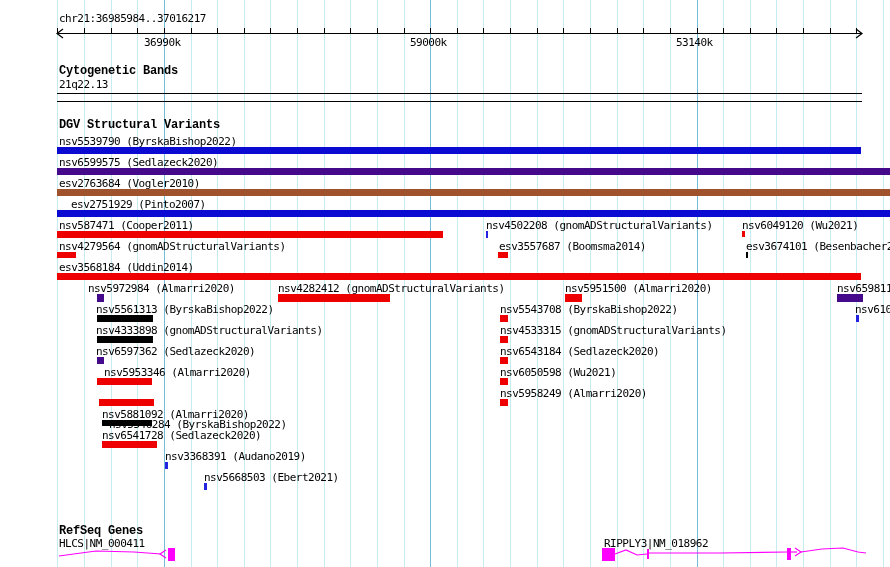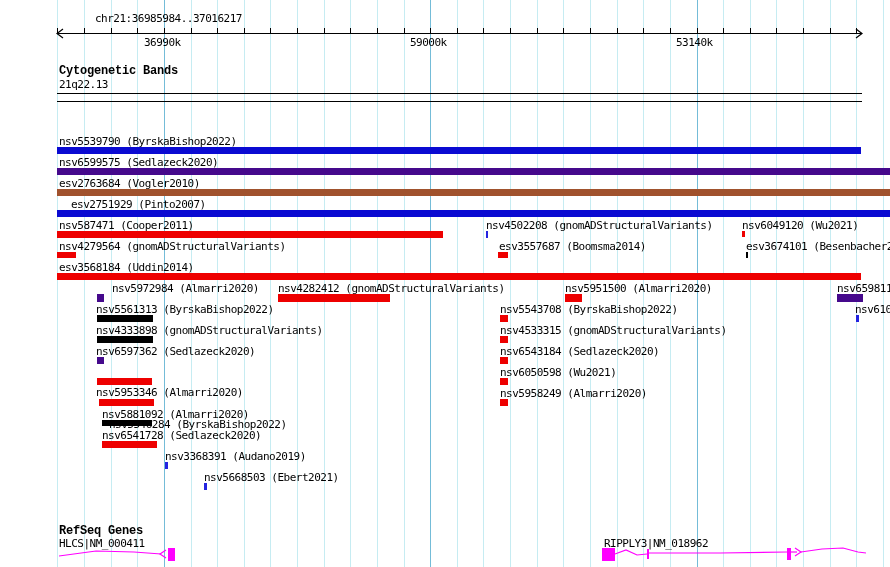--- a/index.html
+++ b/index.html
@@ -3,21 +3,21 @@
 <meta charset="utf-8">
 <style>
   html,body{margin:0;padding:0;background:#ffffff;}
   #panel{position:relative;width:890px;height:567px;overflow:hidden;background:#ffffff;
          font-family:"DejaVu Sans Mono",monospace;color:#000;}
   .gridline{position:absolute;top:0;bottom:0;width:1px;}
   .txt{position:absolute;font-size:11px;line-height:12px;letter-spacing:-0.5px;white-space:pre;}
   .sect{position:absolute;font-weight:bold;font-size:12px;line-height:13px;letter-spacing:-0.2px;white-space:pre;font-family:Liberation Mono, monospace;}
   .vlabel{position:absolute;font-size:11px;line-height:12px;letter-spacing:-0.5px;white-space:pre;cursor:pointer;}
   .vbar{position:absolute;cursor:pointer;}
-  #region-label{left:59px;top:13px;margin-left:36px;}
+  #region-label{left:59px;top:13px;}
   #cyto-title{left:59px;top:65px;}
   #cyto-band-label{left:59px;top:79px;}
   #cyto-band-box{position:absolute;left:57px;top:93px;width:805px;height:7px;
                  border-top:1px solid #000;border-bottom:1px solid #000;background:transparent;}
   #dgv-title{left:59px;top:119px;}
   #refseq-title{left:59px;top:525px;}
   svg.overlay{position:absolute;left:0;top:0;width:890px;height:567px;}
 </style>
 </head>
 <body>
@@ -99,20 +99,21 @@
   <div id="tick-label-layer">
       <div class="txt" style="left: 144px; top: 37px;">36990k</div>
       <div class="txt" style="left: 410px; top: 37px;">59000k</div>
       <div class="txt" style="left: 676px; top: 37px;">53140k</div>
     </div>
 
   <div class="sect" id="cyto-title">Cytogenetic Bands</div>
   <div class="txt" id="cyto-band-label">21q22.13</div>
   <div id="cyto-band-box"></div>
 
+  <div class="sect" id="dgv-title">DGV Structural Variants</div>
   <div id="variant-layer">
       <div class="vlabel" style="left: 59px; top: 136px;">nsv5539790 (ByrskaBishop2022)</div>
       <div class="vbar" style="left: 57px; top: 147px; width: 804px; height: 7px; background: rgb(10, 10, 210);"></div>
       <div class="vlabel" style="left: 59px; top: 157px;">nsv6599575 (Sedlazeck2020)</div>
       <div class="vbar" style="left: 57px; top: 168px; width: 833px; height: 7px; background: rgb(69, 9, 140);"></div>
       <div class="vlabel" style="left: 59px; top: 178px;">esv2763684 (Vogler2010)</div>
       <div class="vbar" style="left: 57px; top: 189px; width: 833px; height: 7px; background: rgb(160, 82, 45);"></div>
       <div class="vlabel" style="left: 59px; top: 199px; padding-left: 12px;">esv2751929 (Pinto2007)</div>
       <div class="vbar" style="left: 57px; top: 210px; width: 833px; height: 7px; background: rgb(10, 10, 210);"></div>
       <div class="vlabel" style="left: 59px; top: 220px;">nsv587471 (Cooper2011)</div>
@@ -122,21 +123,21 @@
       <div class="vlabel" style="left: 742px; top: 220px;">nsv6049120 (Wu2021)</div>
       <div class="vbar" style="left: 742px; top: 231px; width: 3px; height: 6px; background: rgb(238, 0, 0);"></div>
       <div class="vlabel" style="left: 59px; top: 241px;">nsv4279564 (gnomADStructuralVariants)</div>
       <div class="vbar" style="left: 57px; top: 252px; width: 19px; height: 6px; background: rgb(238, 0, 0);"></div>
       <div class="vlabel" style="left: 499px; top: 241px;">esv3557687 (Boomsma2014)</div>
       <div class="vbar" style="left: 498px; top: 252px; width: 10px; height: 6px; background: rgb(238, 0, 0);"></div>
       <div class="vlabel" style="left: 746px; top: 241px;">esv3674101 (Besenbacher2</div>
       <div class="vbar" style="left: 746px; top: 252px; width: 2px; height: 6px; background: rgb(0, 0, 0);"></div>
       <div class="vlabel" style="left: 59px; top: 262px;">esv3568184 (Uddin2014)</div>
       <div class="vbar" style="left: 57px; top: 273px; width: 804px; height: 7px; background: rgb(238, 0, 0);"></div>
-      <div class="vlabel" style="left: 112px; top: 283px;">nsv5972984 (Almarri2020)</div>
+      <div class="vlabel" style="left: 88px; top: 283px;">nsv5972984 (Almarri2020)</div>
       <div class="vbar" style="left: 97px; top: 294px; width: 7px; height: 8px; background: rgb(69, 9, 140);"></div>
       <div class="vlabel" style="left: 278px; top: 283px;">nsv4282412 (gnomADStructuralVariants)</div>
       <div class="vbar" style="left: 278px; top: 294px; width: 112px; height: 8px; background: rgb(238, 0, 0);"></div>
       <div class="vlabel" style="left: 565px; top: 283px;">nsv5951500 (Almarri2020)</div>
       <div class="vbar" style="left: 565px; top: 294px; width: 17px; height: 8px; background: rgb(238, 0, 0);"></div>
       <div class="vlabel" style="left: 837px; top: 283px;">nsv659811</div>
       <div class="vbar" style="left: 837px; top: 294px; width: 26px; height: 8px; background: rgb(69, 9, 140);"></div>
       <div class="vlabel" style="left: 96px; top: 304px;">nsv5561313 (ByrskaBishop2022)</div>
       <div class="vbar" style="left: 97px; top: 315px; width: 56px; height: 7px; background: rgb(0, 0, 0);"></div>
       <div class="vlabel" style="left: 500px; top: 304px;">nsv5543708 (ByrskaBishop2022)</div>
@@ -144,21 +145,21 @@
       <div class="vlabel" style="left: 855px; top: 304px;">nsv610</div>
       <div class="vbar" style="left: 856px; top: 315px; width: 3px; height: 7px; background: rgb(36, 36, 224);"></div>
       <div class="vlabel" style="left: 96px; top: 325px;">nsv4333898 (gnomADStructuralVariants)</div>
       <div class="vbar" style="left: 97px; top: 336px; width: 56px; height: 7px; background: rgb(0, 0, 0);"></div>
       <div class="vlabel" style="left: 500px; top: 325px;">nsv4533315 (gnomADStructuralVariants)</div>
       <div class="vbar" style="left: 500px; top: 336px; width: 8px; height: 7px; background: rgb(238, 0, 0);"></div>
       <div class="vlabel" style="left: 96px; top: 346px;">nsv6597362 (Sedlazeck2020)</div>
       <div class="vbar" style="left: 97px; top: 357px; width: 7px; height: 7px; background: rgb(69, 9, 140);"></div>
       <div class="vlabel" style="left: 500px; top: 346px;">nsv6543184 (Sedlazeck2020)</div>
       <div class="vbar" style="left: 500px; top: 357px; width: 8px; height: 7px; background: rgb(238, 0, 0);"></div>
-      <div class="vlabel" style="left: 96px; top: 367px; margin-top: 20px;">nsv5953346 (Almarri2020)</div>
+      <div class="vlabel" style="left: 104px; top: 367px;">nsv5953346 (Almarri2020)</div>
       <div class="vbar" style="left: 97px; top: 378px; width: 55px; height: 7px; background: rgb(238, 0, 0);"></div>
       <div class="vlabel" style="left: 500px; top: 367px;">nsv6050598 (Wu2021)</div>
       <div class="vbar" style="left: 500px; top: 378px; width: 8px; height: 7px; background: rgb(238, 0, 0);"></div>
       <div class="vlabel" style="left: 109px; top: 388px; margin-top: 31px;">nsv5546284 (ByrskaBishop2022)</div>
       <div class="vbar" style="left: 99px; top: 399px; width: 55px; height: 7px; background: rgb(238, 0, 0);"></div>
       <div class="vlabel" style="left: 500px; top: 388px;">nsv5958249 (Almarri2020)</div>
       <div class="vbar" style="left: 500px; top: 399px; width: 8px; height: 7px; background: rgb(238, 0, 0);"></div>
       <div class="vlabel" style="left: 102px; top: 409px;">nsv5881092 (Almarri2020)</div>
       <div class="vbar" style="left: 102px; top: 420px; width: 50px; height: 6px; background: rgb(0, 0, 0);"></div>
       <div class="vlabel" style="left: 102px; top: 430px;">nsv6541728 (Sedlazeck2020)</div>

